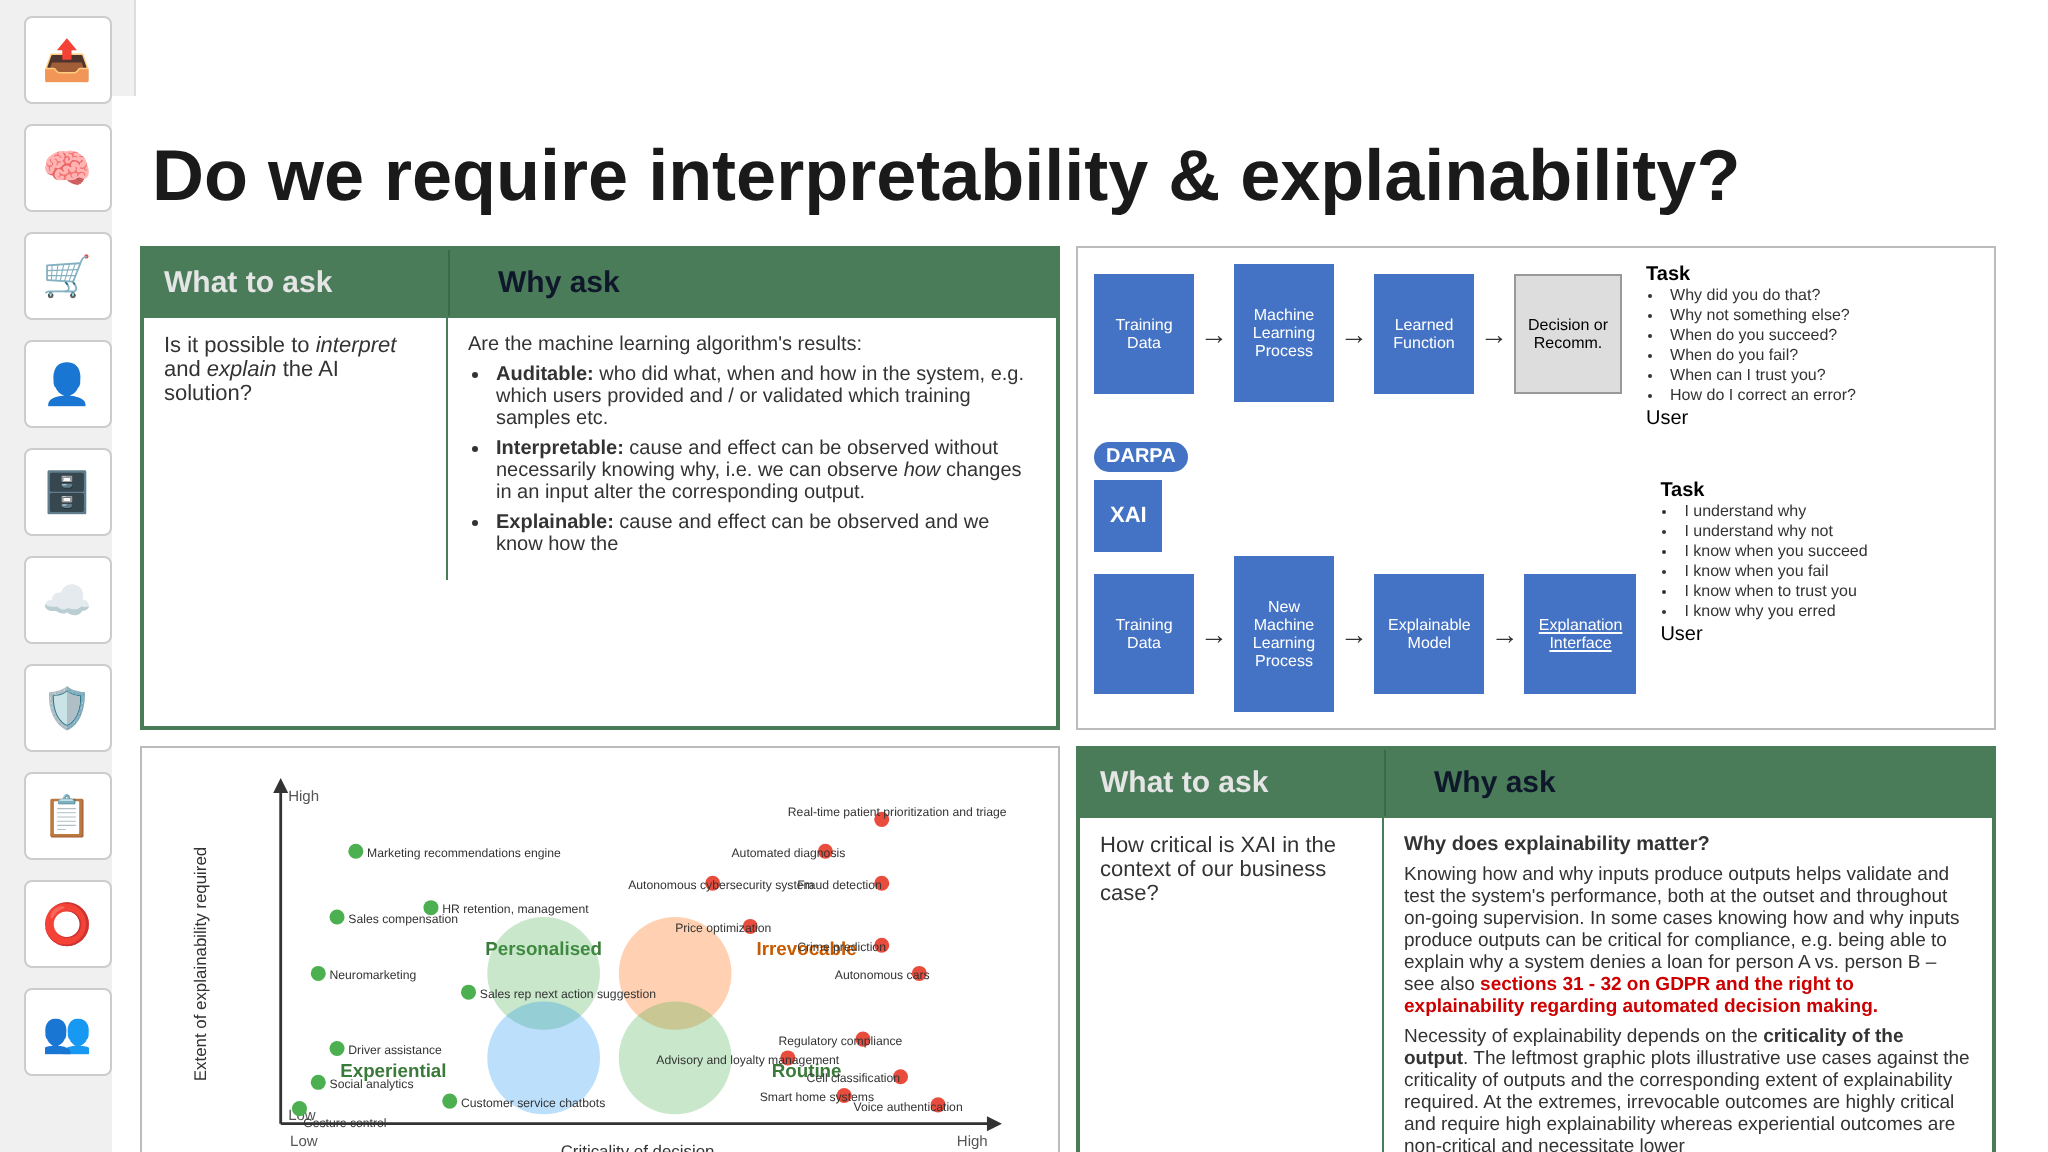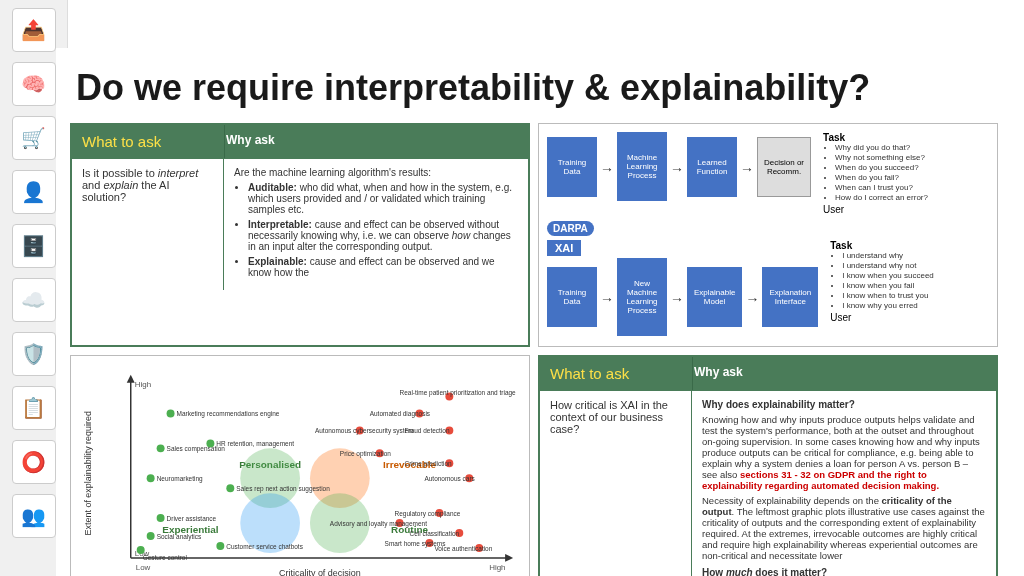--- a/index.html
+++ b/index.html
@@ -77,32 +77,32 @@
       margin: 4px;
     }
 
     .table-header-row {
       display: grid;
       grid-template-columns: 1fr 2fr;
     }
 
     .th-what {
       background: #4a7c59;
-      color: #fde047;
-      font-weight: normal;
+      color: #e5e5e5;
+      font-weight: bold;
       font-size: 15px;
       padding: 8px 10px;
     }
 
     .th-why {
       background: #4a7c59;
-      color: #ffffff;
+      color: #0f172a;
       font-weight: bold;
-      font-size: 12px;
-      padding: 8px 1px;
+      font-size: 15px;
+      padding: 8px 24px;
       border-left: 1px solid #3a6a49;
     }
 
     .table-body-row {
       display: grid;
       grid-template-columns: 1fr 2fr;
       border-top: 1px solid #4a7c59;
     }
 
     .td-what {
@@ -163,21 +163,21 @@
     .diag-arrow {
       font-size: 14px;
       color: #333;
     }
 
     .xai-label {
       background: #4472c4;
       color: #fff;
       font-size: 11px;
       font-weight: bold;
-      padding: 2px 8px;
+      padding: 12px 8px;
       display: inline-block;
       margin-right: 6px;
     }
 
     .darpa-badge {
       background: #4472c4;
       color: #fff;
       font-size: 10px;
       font-weight: bold;
       padding: 2px 6px;
@@ -295,21 +295,21 @@
           <div style="display:flex;align-items:center;gap:3px;margin-bottom:2px;">
             <span class="xai-label">XAI</span>
           </div>
           <div style="display:flex;align-items:center;gap:3px;">
             <div class="diag-box blue" style="font-size:8px;">Training<br>Data</div>
             <span class="diag-arrow">→</span>
             <div class="diag-box blue" style="font-size:8px;">New<br>Machine<br>Learning<br>Process</div>
             <span class="diag-arrow">→</span>
             <div class="diag-box blue" style="font-size:8px;">Explainable<br>Model</div>
             <span class="diag-arrow">→</span>
-            <div class="diag-box blue" style="font-size:8px;">Explanation<br>Interface</div>
+            <div class="diag-box blue" style="font-size:8px;text-decoration:underline;">Explanation<br>Interface</div>
           </div>
         </div>
         <div style="margin-left:6px;">
           <div style="font-weight:bold;font-size:10px;">Task</div>
           <ul class="xai-bullets">
             <li>I understand why</li>
             <li>I understand why not</li>
             <li>I know when you succeed</li>
             <li>I know when you fail</li>
             <li>I know when to trust you</li>

